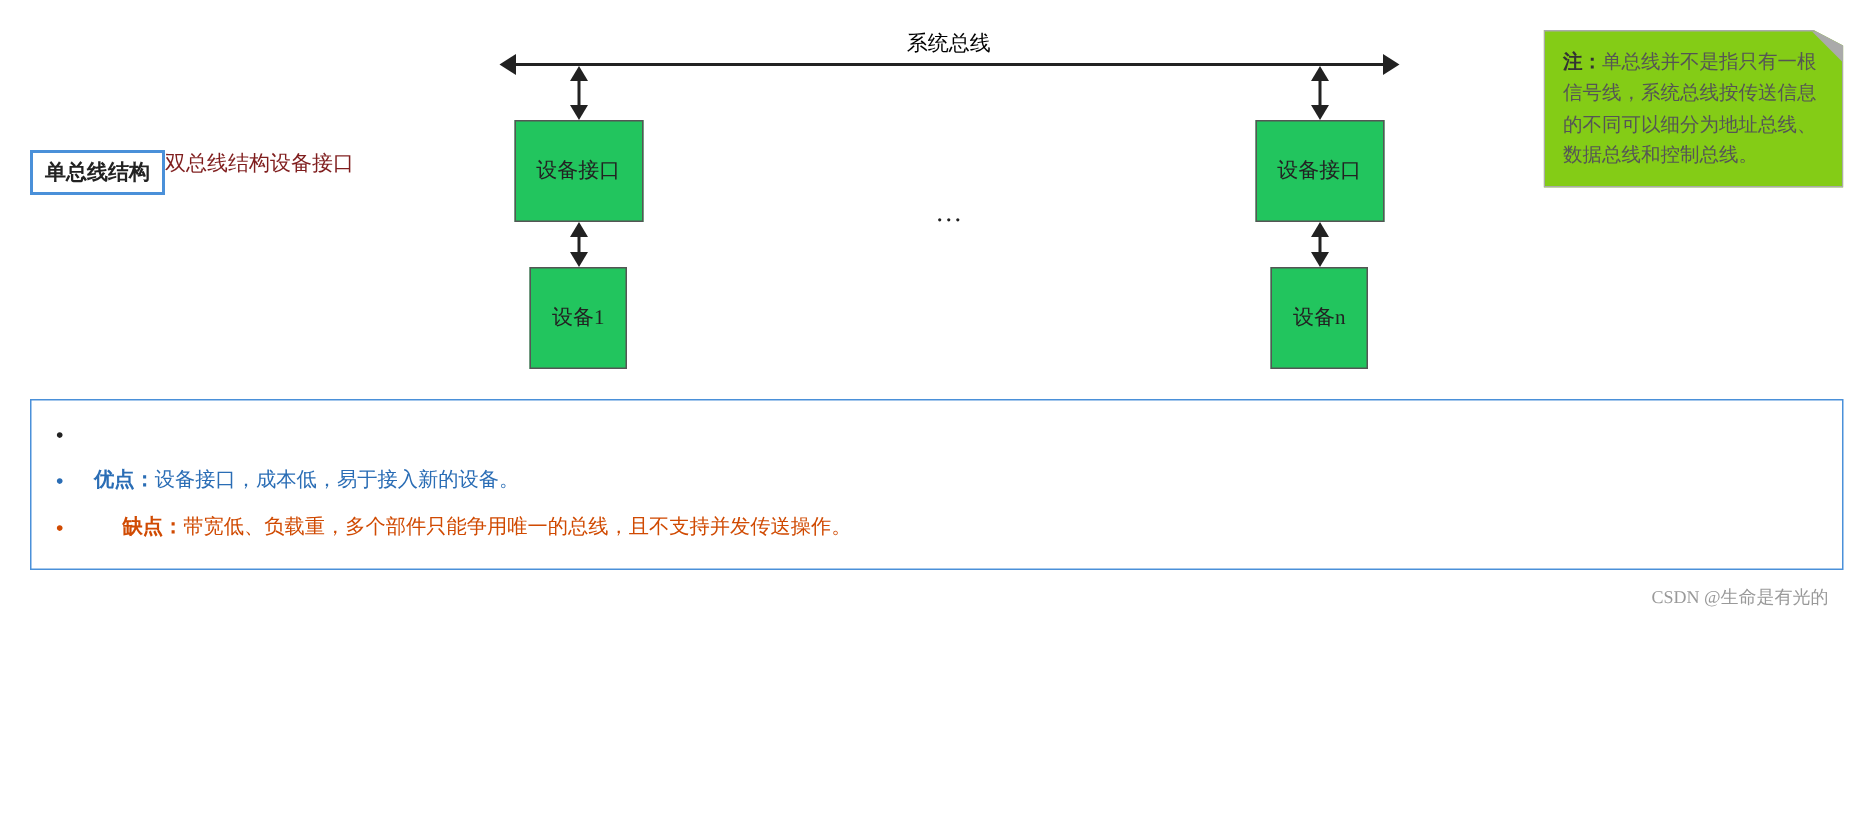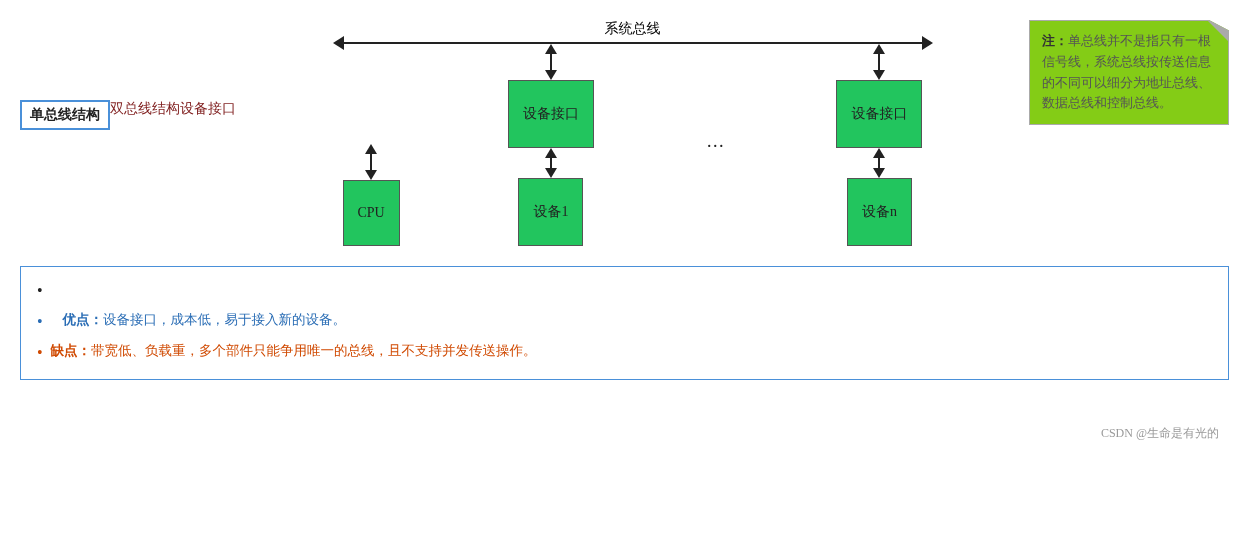--- a/index.html
+++ b/index.html
@@ -215,30 +215,30 @@
 
     .desc-text .label-bold.advantage {
       font-weight: bold;
       color: #2a6db5;
       margin-left: 12px;
     }
 
     .desc-text .label-bold.disadvantage {
       font-weight: bold;
       color: #d04a02;
+      margin-left: 31px;
     }
 
     
     .footer {
       text-align: right;
       padding-right: 30px;
       padding-bottom: 6px;
       font-size: 12px;
       color: #999;
-      margin-top: 35px;
     }
 
     .horizontal-bus-line {
       width: 580px;
       height: 2px;
       background: #222;
       position: relative;
     }
 
     .horizontal-bus-line::before {
@@ -293,28 +293,20 @@
       <div class="bus-label-row">
         <span class="bus-title">系统总线</span>
       </div>
 
       <div class="bus-line-wrapper">
         <div class="horizontal-bus-line"></div>
       </div>
 
       <div class="components-row">
 
-        <div class="component-col">
-          <div class="double-arrow-v">
-            <div class="arrow-up"></div>
-            <div class="arrow-vert-line"></div>
-            <div class="arrow-down"></div>
-          </div>
-          <div class="comp-box">CPU</div>
-        </div>
 
 
         <div class="component-col">
           <div class="double-arrow-v">
             <div class="arrow-up"></div>
             <div class="arrow-vert-line"></div>
             <div class="arrow-down"></div>
           </div>
           <div class="comp-box">设备接口</div>
           <div class="double-arrow-v" style="height:30px;">

